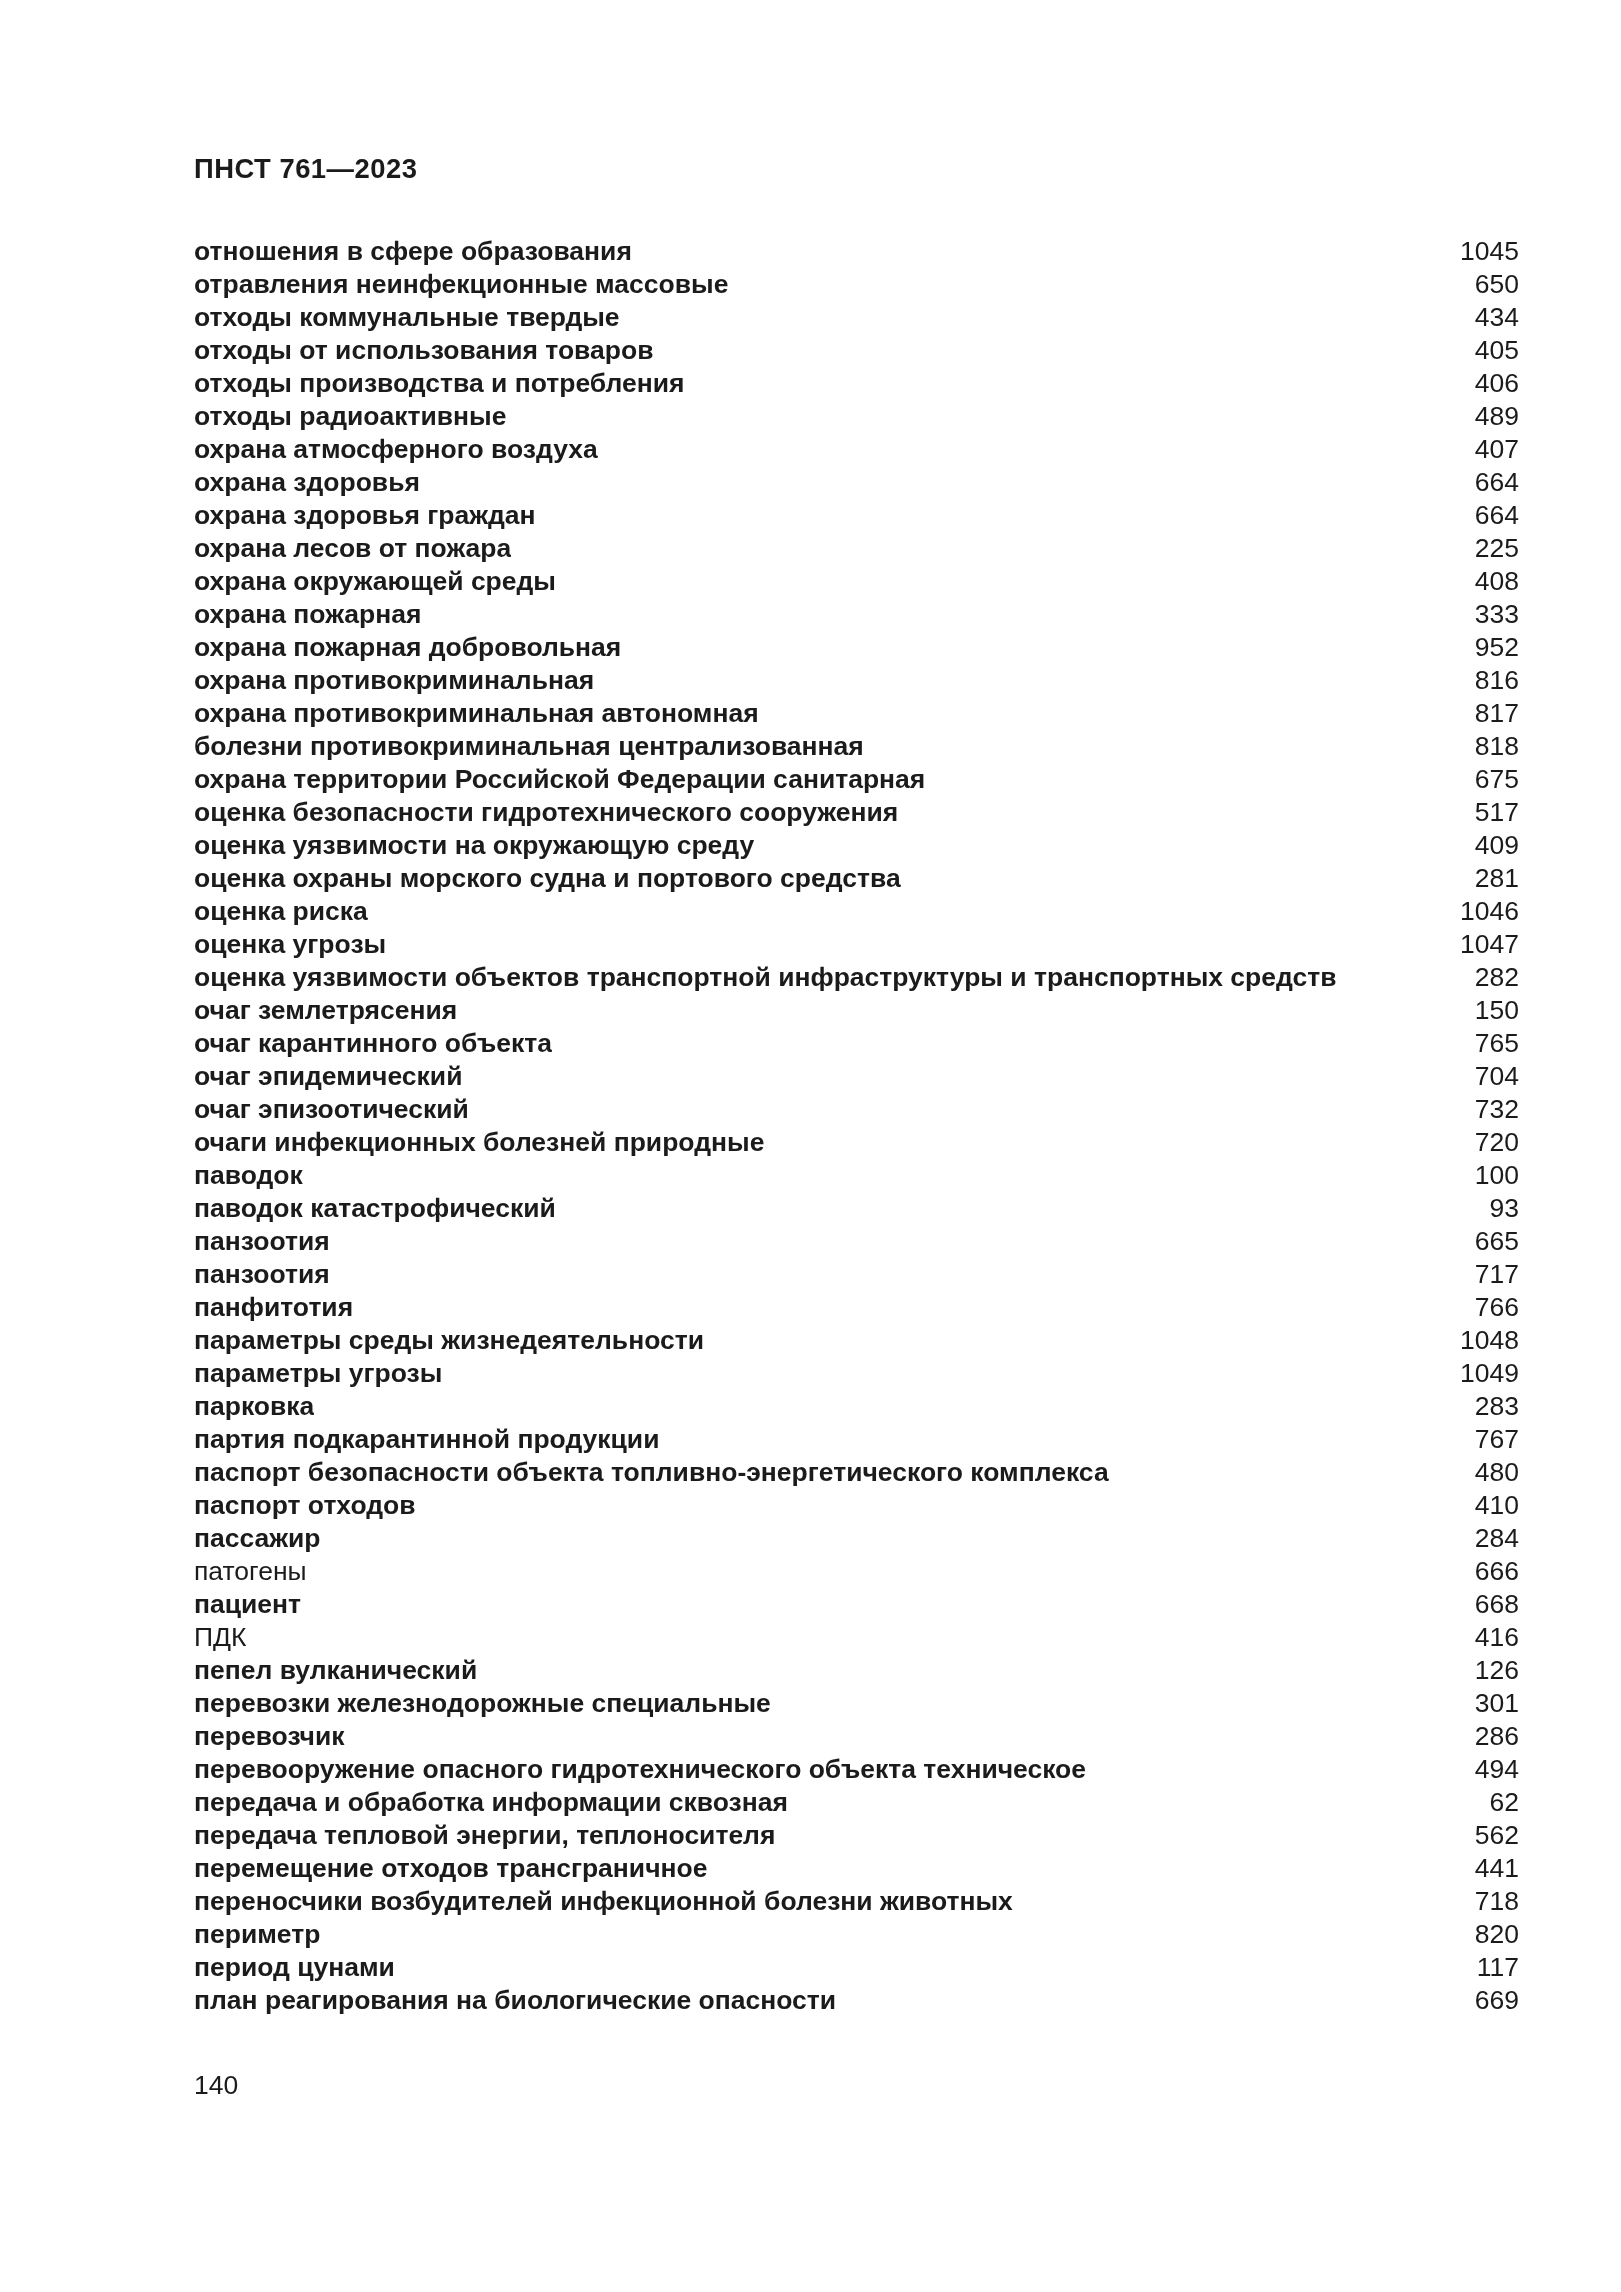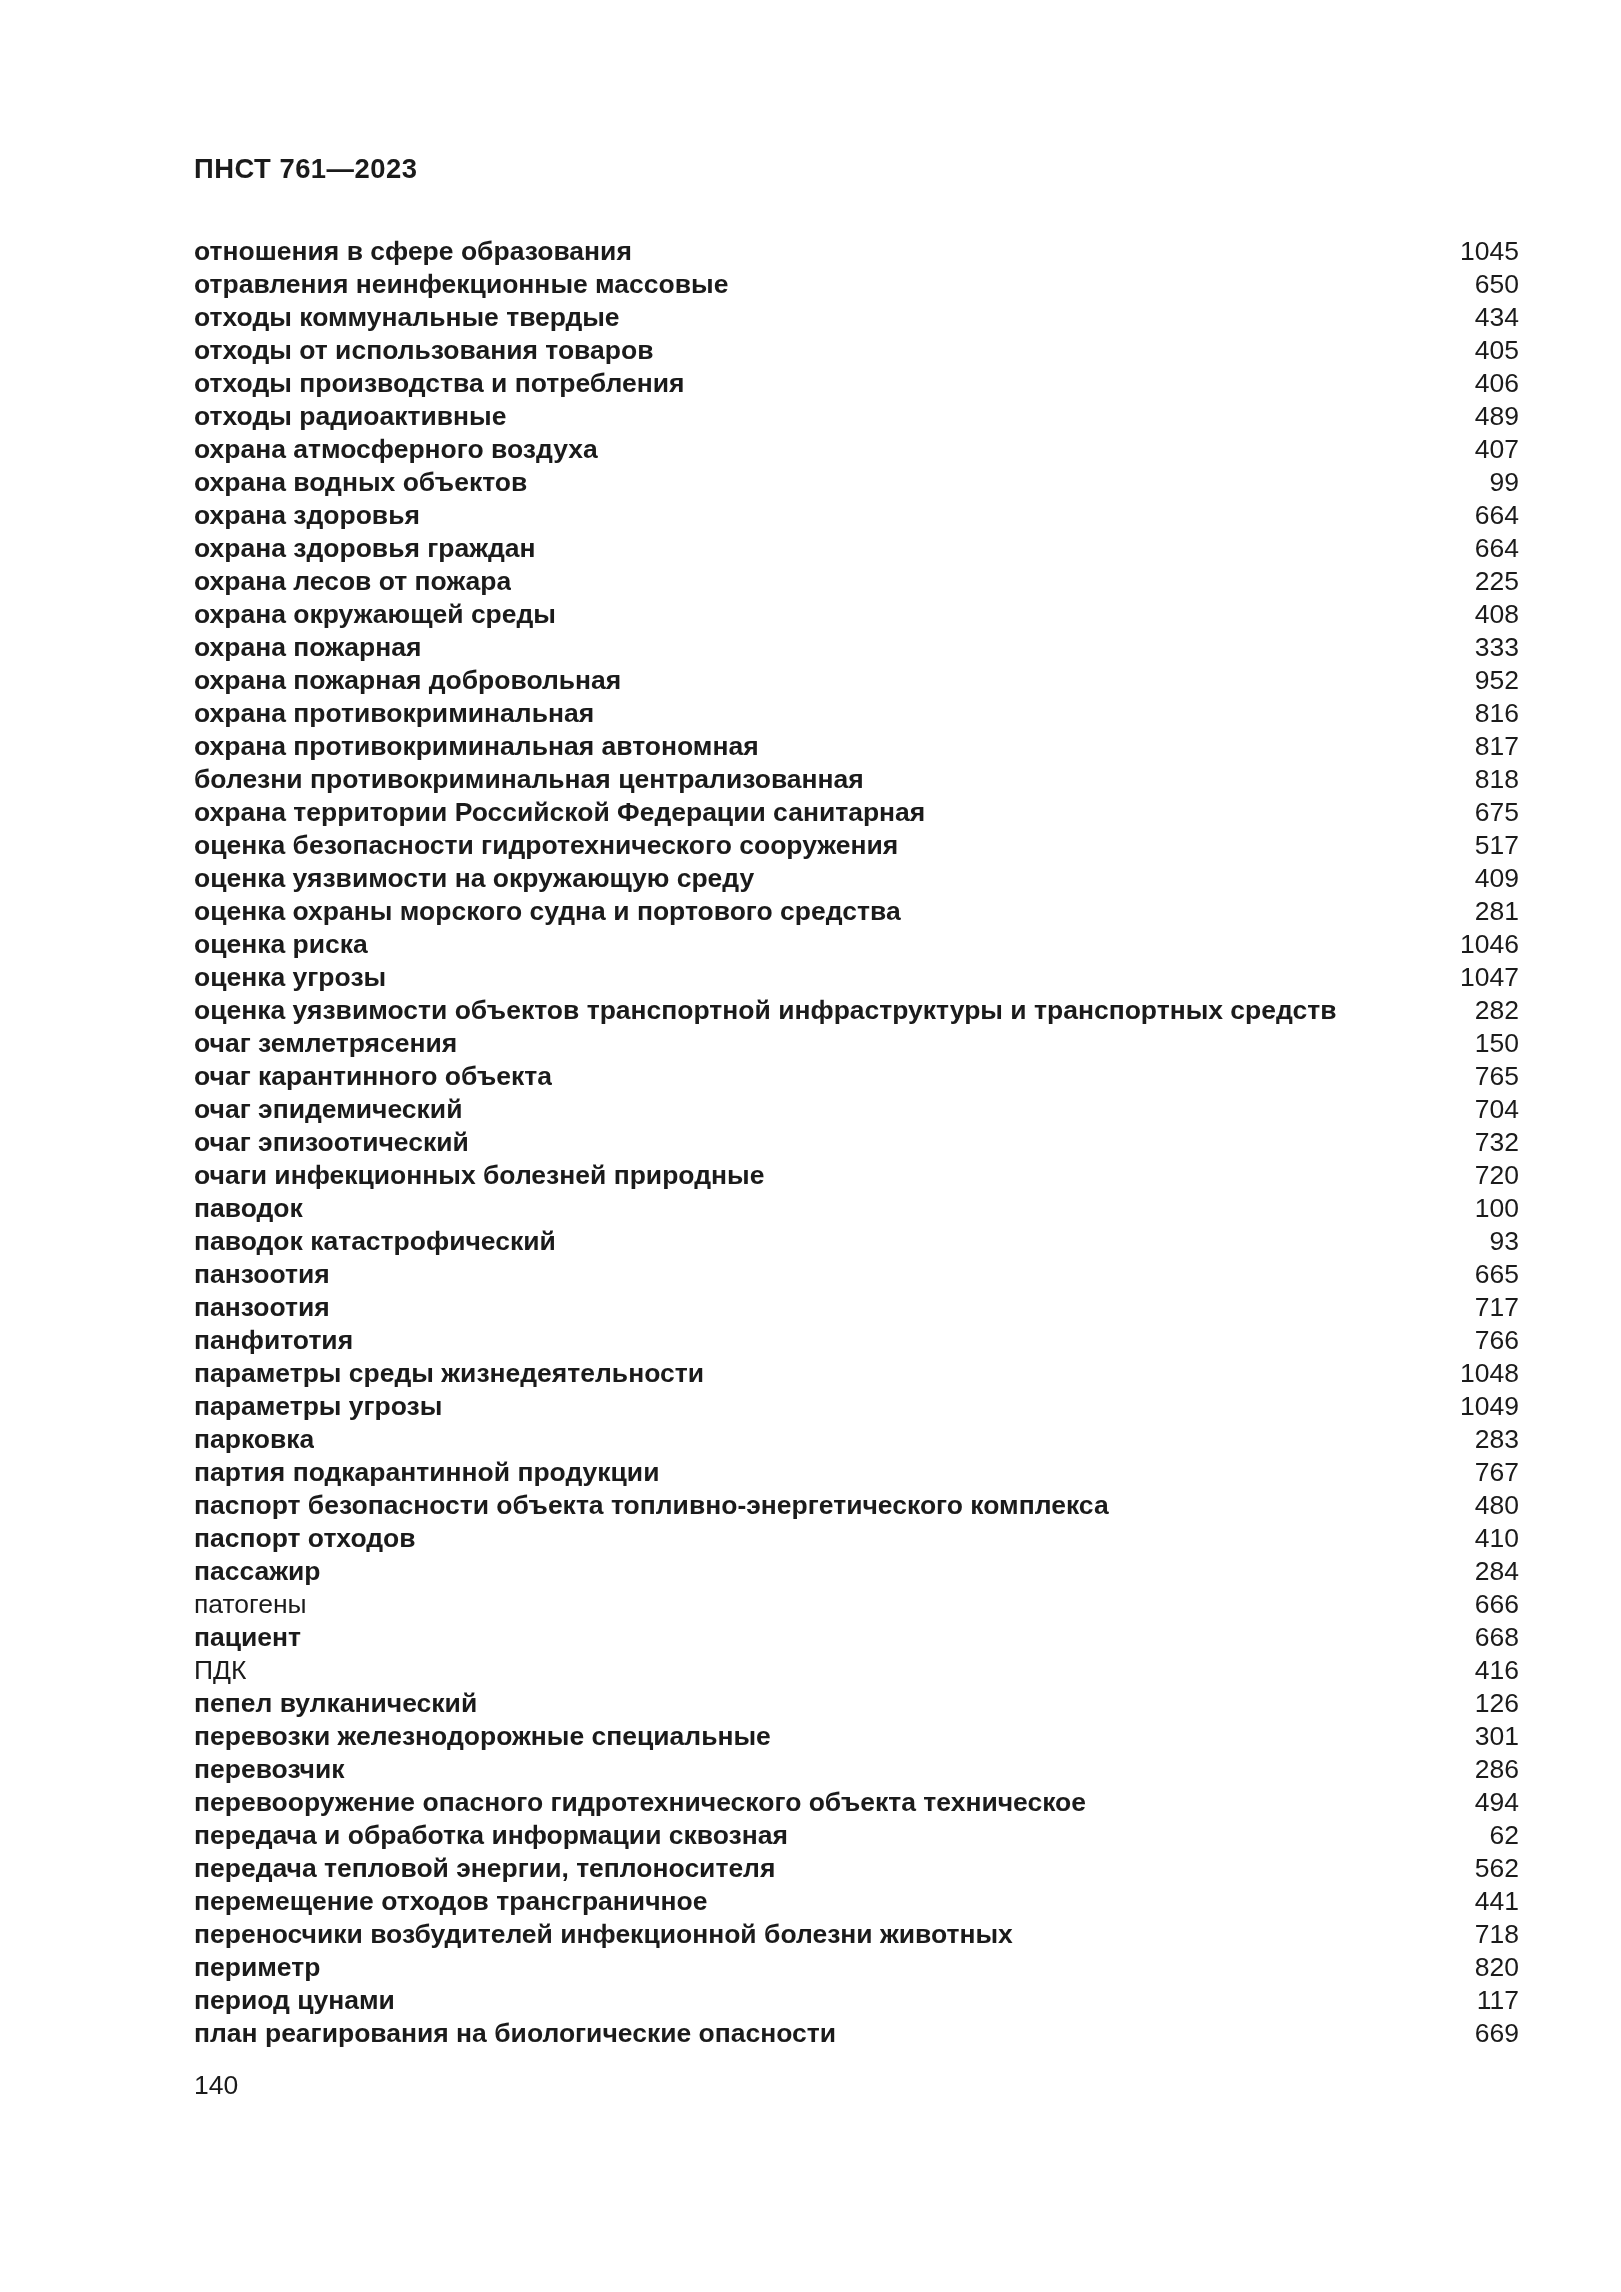--- a/index.html
+++ b/index.html
@@ -94,24 +94,20 @@
       </div>
       <div class="index-row">
         <span class="term">отходы радиоактивные</span>
         <span class="pagenum">489</span>
       </div>
       <div class="index-row">
         <span class="term">охрана атмосферного воздуха</span>
         <span class="pagenum">407</span>
       </div>
       <div class="index-row">
-        <span class="term">охрана водных объектов</span>
-        <span class="pagenum">99</span>
-      </div>
-      <div class="index-row">
         <span class="term">охрана здоровья</span>
         <span class="pagenum">664</span>
       </div>
       <div class="index-row">
         <span class="term">охрана здоровья граждан</span>
         <span class="pagenum">664</span>
       </div>
       <div class="index-row">
         <span class="term">охрана лесов от пожара</span>
         <span class="pagenum">225</span>

